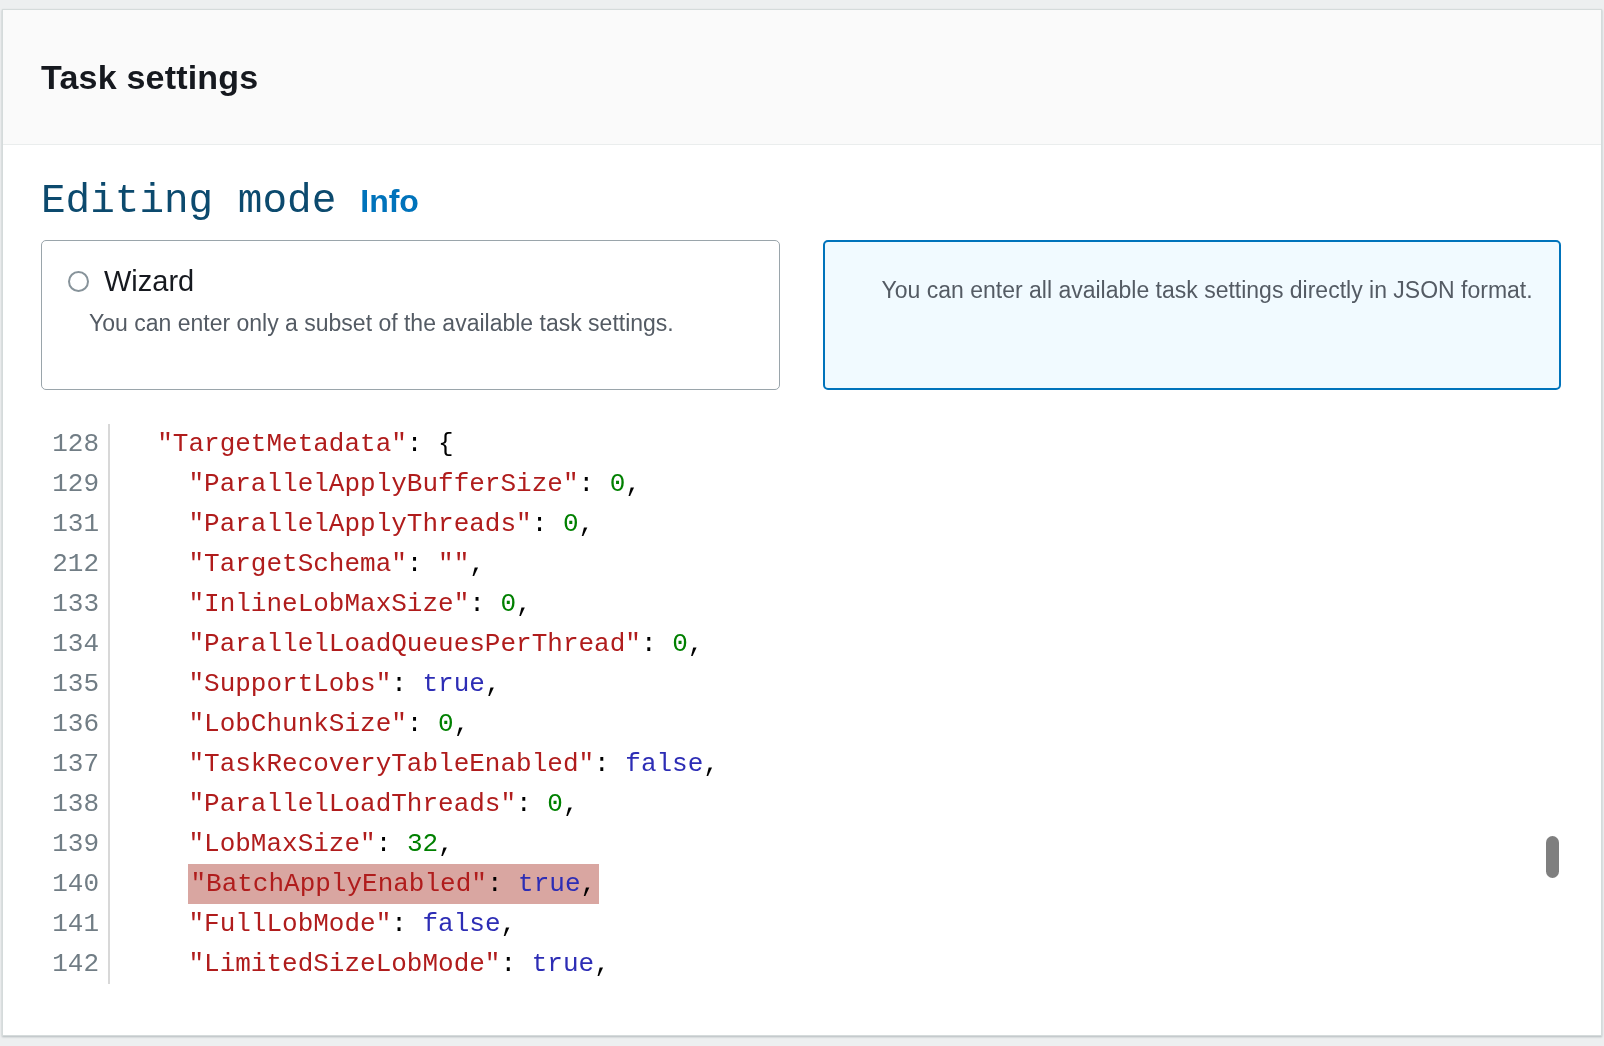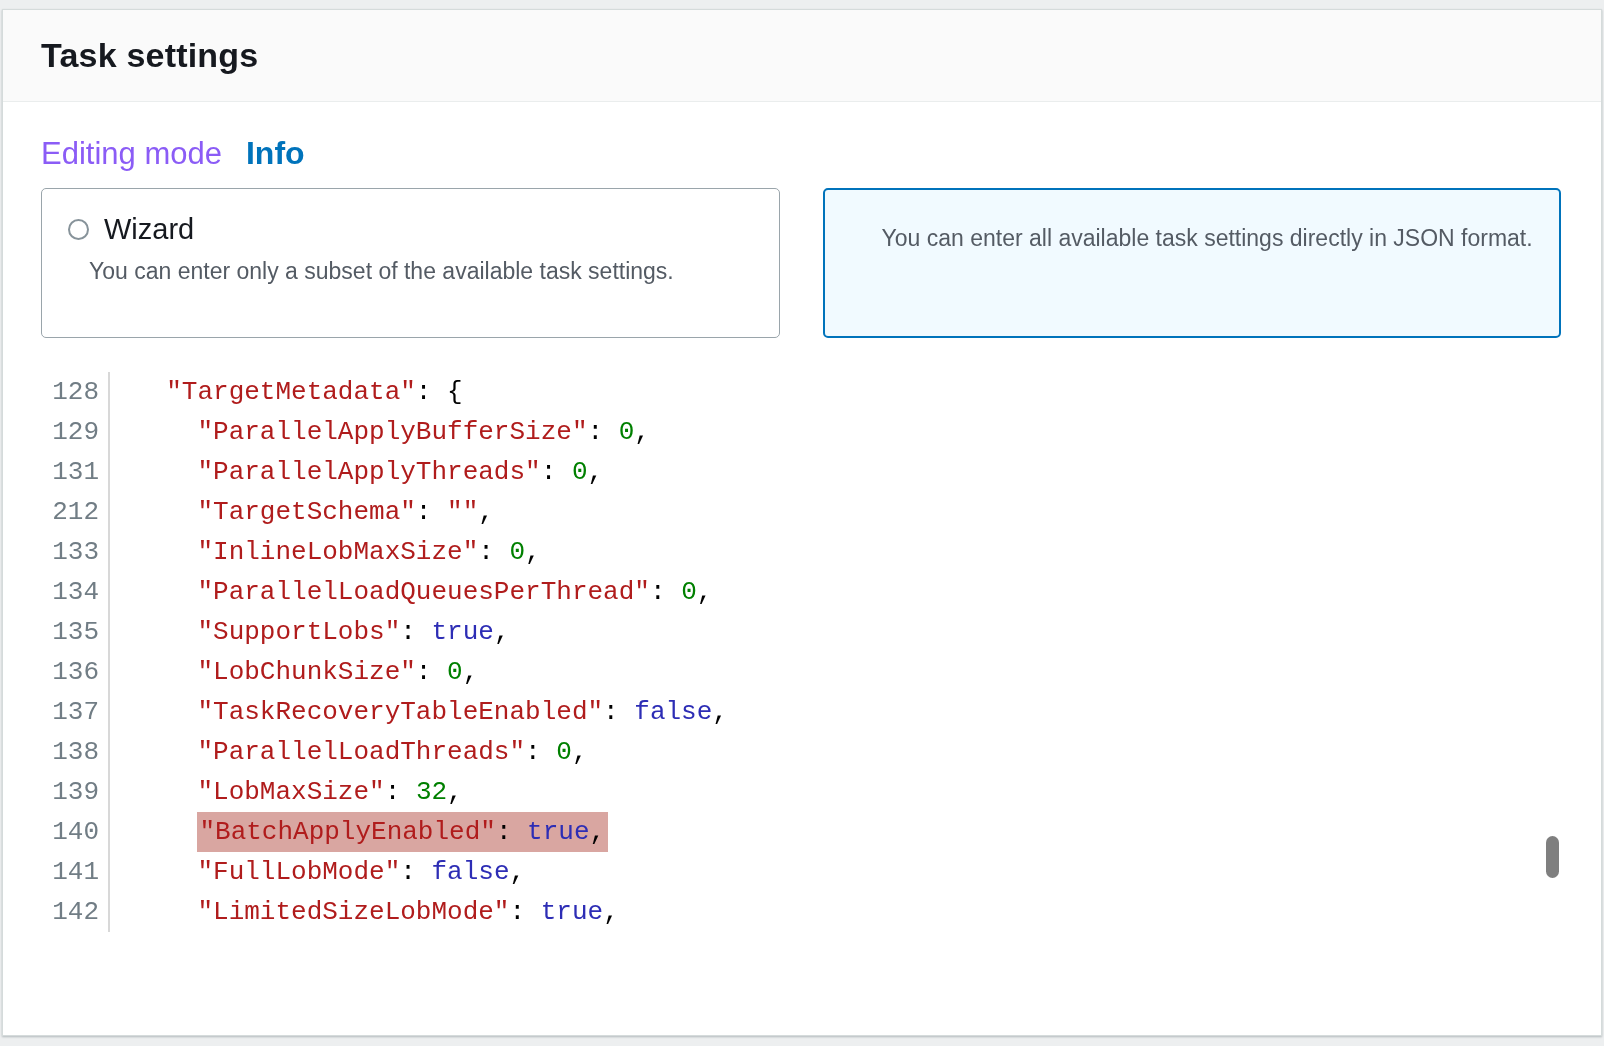--- a/index.html
+++ b/index.html
@@ -11,41 +11,41 @@
   }
   .panel {
     position: absolute;
     left: 2px; top: 9px;
     width: 1600px; height: 1027px;
     background: #ffffff;
     border: 1px solid #d5dbdb;
     box-shadow: 0 1px 2px rgba(0,28,36,.25);
   }
   .panel-header {
-    height: 92px;
+    height: 135px;
     background: #fafafa;
     border-bottom: 1px solid #eaeded;
     display: flex;
     align-items: center;
     padding-left: 38px;
   }
   .panel-title {
     font-size: 34px;
     font-weight: 700;
     color: #16191f;
     letter-spacing: 0.2px;
   }
   .content { padding: 33px 40px 0 38px; }
 
   .editing-row {
     display: flex;
     align-items: baseline;
     gap: 24px;
   }
-  .editing-label { font-size: 31px; color: #8b5cf6; }
+  .editing-label { font-size: 41px; color: #0c4a6e; font-family: Liberation Mono, monospace; }
   .info-link {
     font-size: 32px;
     font-weight: 700;
     color: var(--accent, #0073bb);
     text-decoration: none;
     cursor: pointer;
   }
 
   .cards-row {
     display: flex;
@@ -105,21 +105,20 @@
     margin: 34px 0 0 -38px;
     font-family: "Liberation Mono", monospace;
     font-size: 26px;
     padding-bottom: 24px;
   }
   .code-row {
     display: flex;
     height: 40px;
     line-height: 40px;
     white-space: pre;
-    gap: 9px;
   }
   .gutter {
     width: 107px;
     flex: 0 0 auto;
     text-align: right;
     padding-right: 9px;
     border-right: 2px solid #d8d8d8;
     color: var(--gutter-text, #717d85);
   }
   .code-text { padding-left: 16px; color: #000; }

